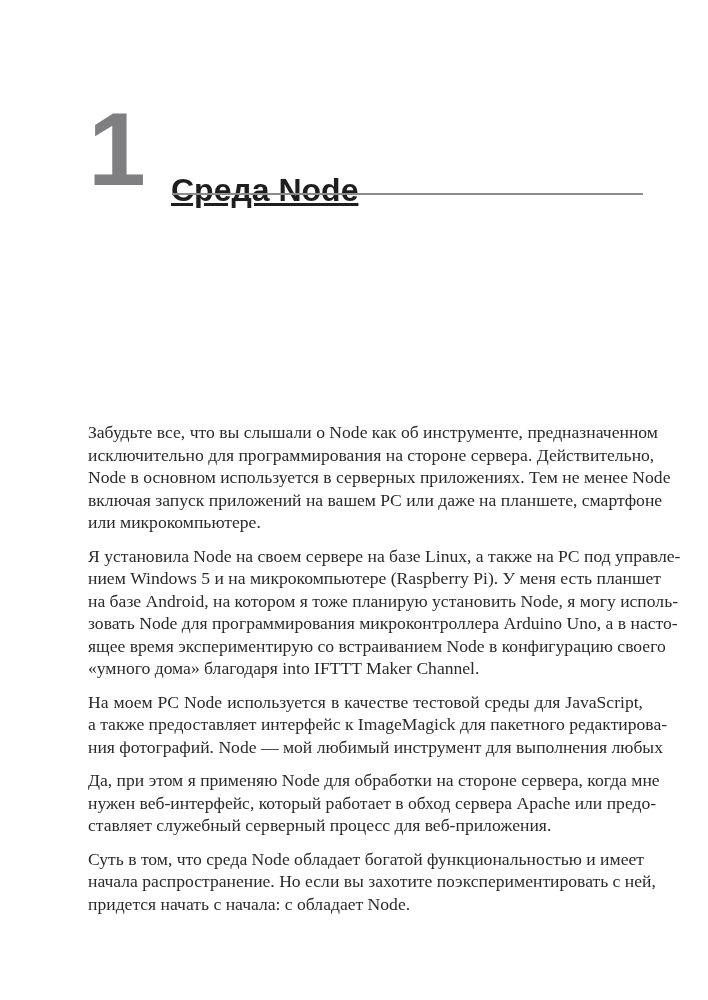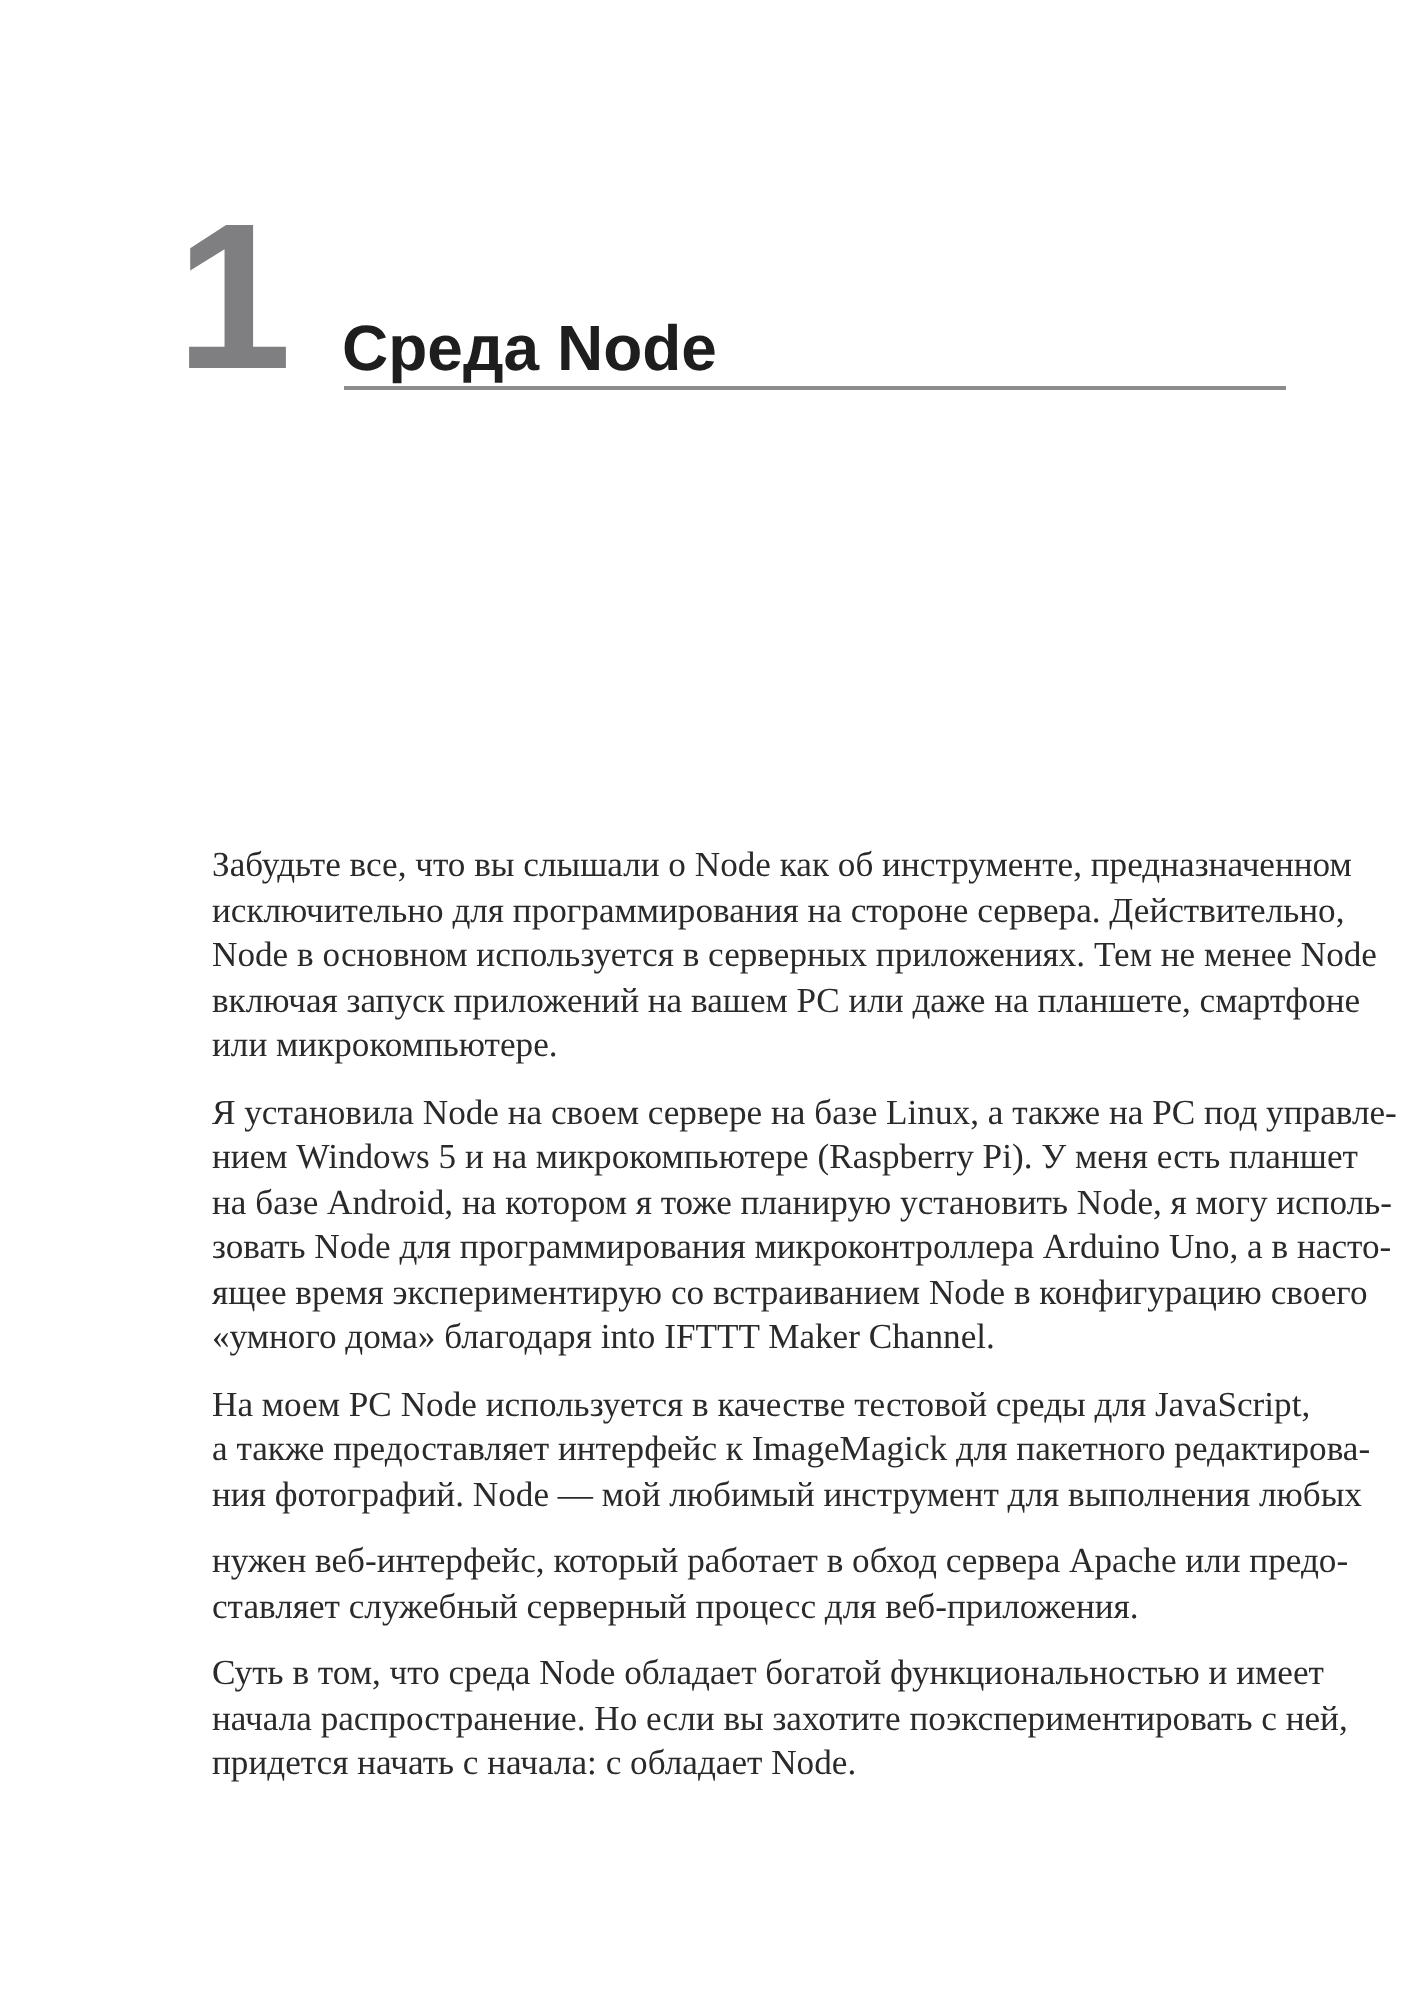--- a/index.html
+++ b/index.html
@@ -29,48 +29,49 @@
       font-family: "Liberation Sans", sans-serif;
       font-weight: bold;
       font-size: 104px;
       line-height: 100px;
       color: #7f7f81;
       letter-spacing: -2px;
     }
     .chapter-title {
       position: absolute;
       left: 171px;
-      top: 156px;
+      top: 172px;
       font-family: "Liberation Sans", sans-serif;
       font-weight: bold;
       font-size: 32px;
       line-height: 36px;
       color: #1e1e1e;
       white-space: nowrap;
+      text-decoration: underline;
     }
     .chapter-rule {
       position: absolute;
       left: 172px;
       top: 193px;
       width: 471px;
       height: 2px;
       background: #8c8c8c;
     }
     .body-text {
       position: absolute;
       left: 88px;
       top: 421px;
       width: 555px;
       font-family: "Liberation Serif", serif;
       font-size: 17.6px;
       line-height: 22.5px;
       color: #2a2a2a;
     }
     .paragraph {
-      margin: 0 0 11px 18px;
+      margin: 0 0 11px 0;
     }
     .line {
       display: block;
       text-align: justify;
       text-align-last: justify;
       white-space: nowrap;
       height: 22.5px;
       overflow: visible;
     }
     .line.last {
@@ -102,20 +103,21 @@
       <span class="line">зовать Node для программирования микроконтроллера Arduino Uno, а в насто-</span>
       <span class="line">ящее время экспериментирую со встраиванием Node в конфигурацию своего</span>
       <span class="line last">«умного дома» благодаря into IFTTT Maker Channel.</span>
     </p>
     <p class="paragraph">
       <span class="line">На моем PC Node используется в качестве тестовой среды для JavaScript,</span>
       <span class="line">а также предоставляет интерфейс к ImageMagick для пакетного редактирова-</span>
       <span class="line">ния фотографий. Node — мой любимый инструмент для выполнения любых</span>
     </p>
     <p class="paragraph">
+      <span class="line">Да, при этом я применяю Node для обработки на стороне сервера, когда мне</span>
       <span class="line">нужен веб-интерфейс, который работает в обход сервера Apache или предо-</span>
       <span class="line last">ставляет служебный серверный процесс для веб-приложения.</span>
     </p>
     <p class="paragraph">
       <span class="line">Суть в том, что среда Node обладает богатой функциональностью и имеет</span>
       <span class="line">начала распространение. Но если вы захотите поэкспериментировать с ней,</span>
       <span class="line last">придется начать с начала: с обладает Node.</span>
     </p>
   </div>
 

